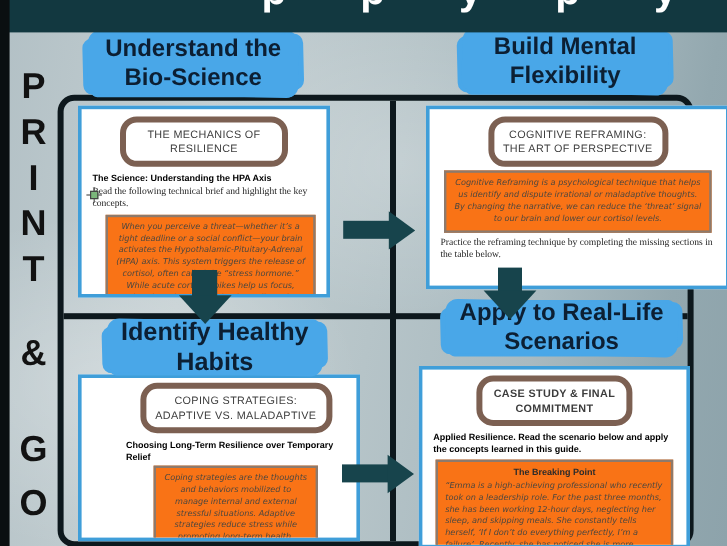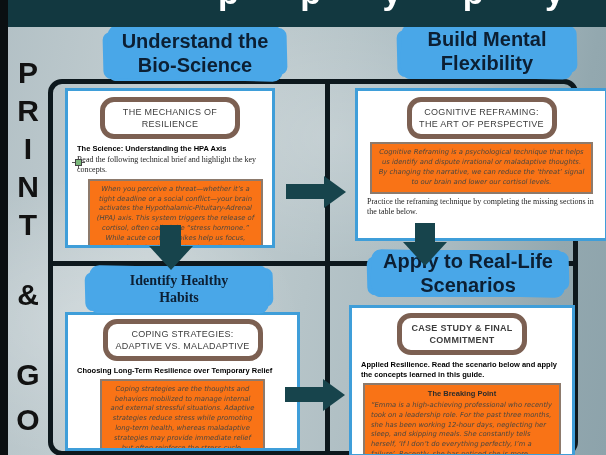--- a/index.html
+++ b/index.html
@@ -71,30 +71,30 @@
   <span style="top:278px">&amp;</span>
   <span style="top:358px">G</span>
   <span style="top:403px">O</span>
 </div>
 
 <div class="frame">
   <div class="vdiv"></div>
   <div class="hdiv"></div>
 </div>
 
-<div class="banner" style="left:110px; top:26px; width:170px; height:55px;text-align:center;">
+<div class="banner" style="left:76px; top:26px; width:170px; height:55px;text-align:center;">
   <div class="bt"><span>Understand the</span><br>
   <span>Bio-Science</span></div>
 </div>
-<div class="banner" style="left:404px; top:24px; width:166px; height:55px;">
+<div class="banner" style="left:388px; top:24px; width:166px; height:55px;">
   <div class="bt"><span>Build Mental</span><br>
   <span>Flexibility</span></div>
 </div>
 <div class="banner" style="left:92px; top:266px; width:174px; height:47px;">
-  <div class="bt" style="font-size:14px;font-family:Liberation Serif, serif;"><span>Identify Healthy</span><br>
+  <div class="bt" style="font-size:21px;"><span>Identify Healthy</span><br>
   <span>Habits</span></div>
 </div>
 <div class="banner" style="left:374px; top:250px; width:188px; height:47px;">
   <div class="bt"><span>Apply to Real-Life</span><br>
   <span>Scenarios</span></div>
 </div>
 
 <div class="arrow">
   <div class="stem" style="left:286px; top:184px; width:40px; height:15px;"></div>
   <div class="head-right" style="left:324px; top:176px;"></div>
@@ -125,21 +125,21 @@
 
 </div>
 
 <div class="paper" style="left:355px; top:88px; width:253px; height:153px;">
   <div class="plaque">COGNITIVE REFRAMING: THE ART OF PERSPECTIVE</div>
   <div class="briefbox" style="margin:3px 12px 0;">Cognitive Reframing is a psychological technique that helps us identify and dispute irrational or maladaptive thoughts. By changing the narrative, we can reduce the ‘threat’ signal to our brain and lower our cortisol levels.</div>
   <div class="serifline" style="margin-top:3px;">Practice the reframing technique by completing the missing sections in the table below.</div>
 
 </div>
 
-<div class="paper" style="left:65px; top:312px; width:235px; height:139px;">
+<div class="paper" style="left:65px; top:312px; width:235px; height:139px;padding-left:28px;">
   <div class="plaque" style="margin-top:4px; width:160px;">COPING STRATEGIES: ADAPTIVE VS. MALADAPTIVE</div>
   <div class="bheading">Choosing Long-Term Resilience over Temporary Relief</div>
   <div class="briefbox" style="margin:3px 32px 0;">Coping strategies are the thoughts and behaviors mobilized to manage internal and external stressful situations. Adaptive strategies reduce stress while promoting long-term health, whereas maladaptive strategies may provide immediate relief but often reinforce the stress cycle.</div>
 
 </div>
 
 <div class="paper" style="left:349px; top:305px; width:226px; height:152px;">
   <div class="plaque" style="margin-top:5px; width:130px;font-weight:bold;">CASE STUDY &amp; FINAL COMMITMENT</div>
   <div class="bheading">Applied Resilience. Read the scenario below and apply the concepts learned in this guide.</div>
   <div class="briefbox leftal" style="margin:4px 11px 0;">

